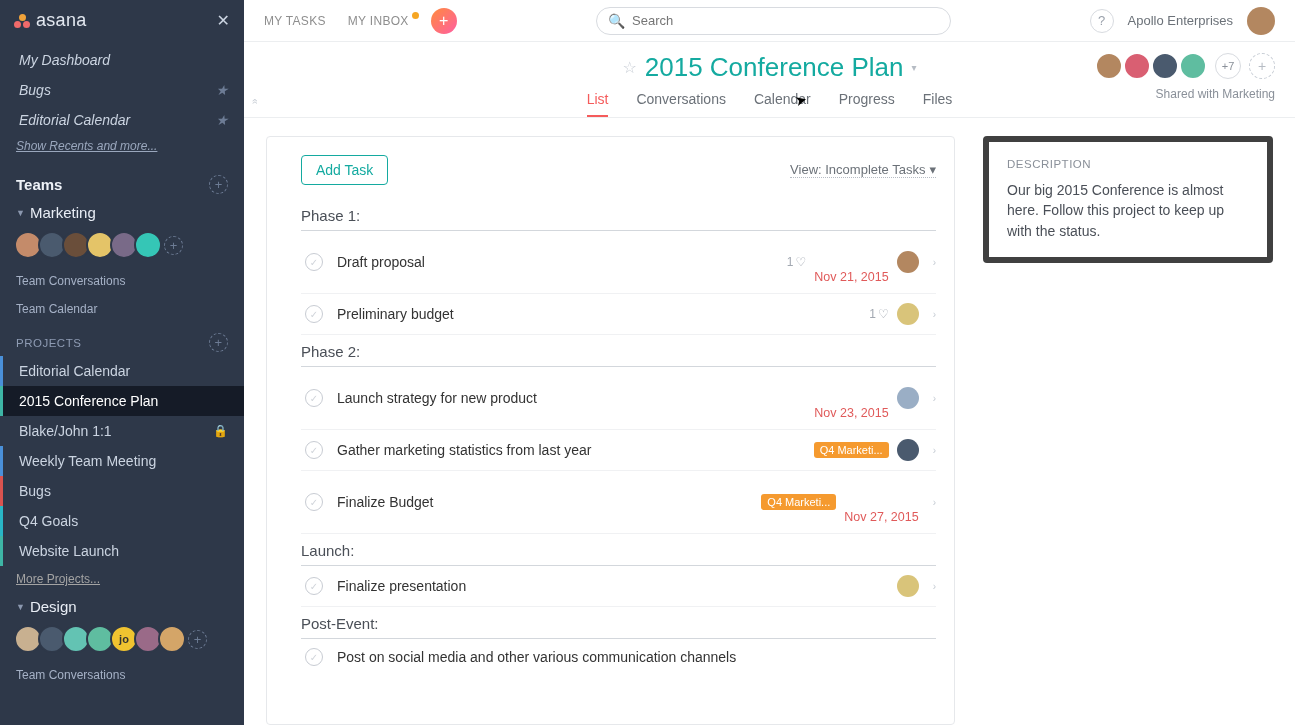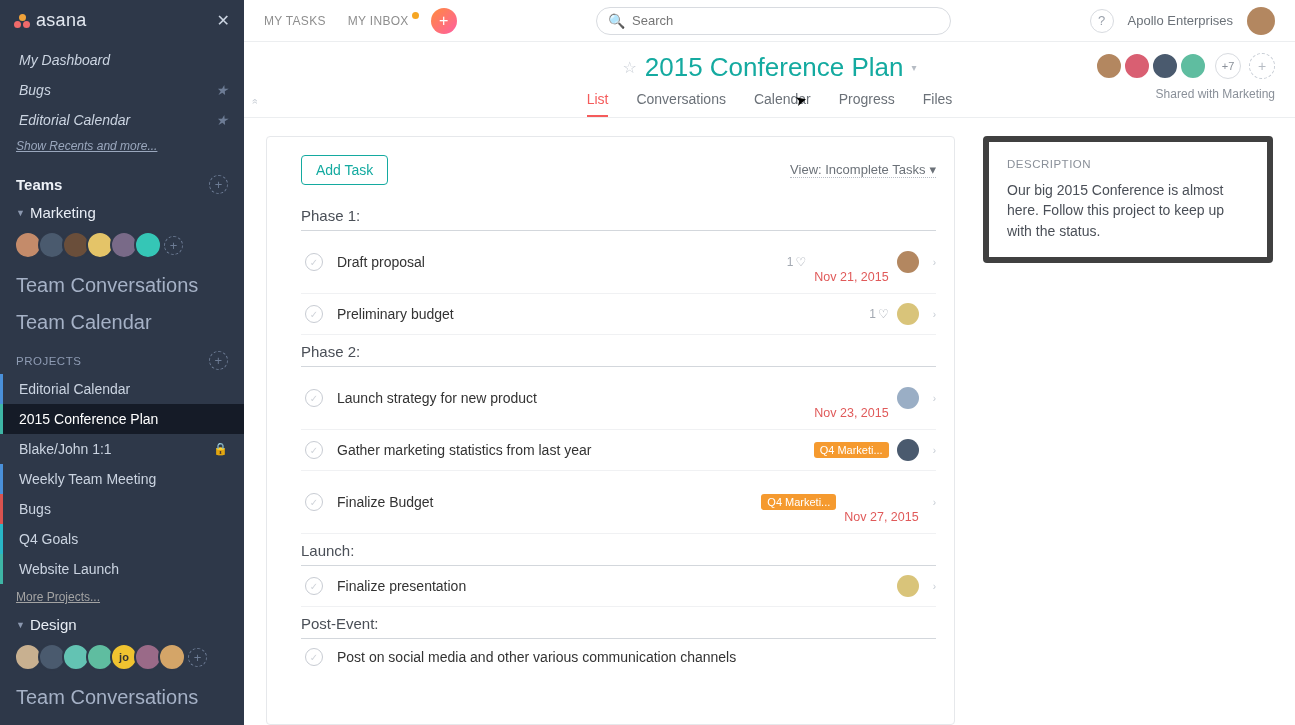--- a/index.html
+++ b/index.html
@@ -33,21 +33,21 @@
 .sb-heading { flex: 1; font-weight: 600; color: #eef2f8; font-size: 15px; }
 .sb-plus-circle { width: 19px; height: 19px; border: 1px dashed #6d7c95; border-radius: 50%; color: #6d7c95; display: flex; align-items: center; justify-content: center; font-size: 13px; cursor: pointer; }
 .sb-subheading { display: flex; align-items: center; padding: 6px 16px 4px; color: #e8edf5; font-size: 15px; cursor: pointer; }
 .sb-subheading .caret { font-size: 9px; margin-right: 5px; color: #8b98af; }
 .sb-mini-heading { padding: 10px 16px 4px; color: #8e9bb3; font-size: 11.5px; letter-spacing: 0.5px; display: flex; align-items: center; }
 .sb-mini-heading .lbl { flex: 1; }
 .avatar-row { display: flex; align-items: center; padding: 6px 14px 8px; gap: -4px; }
 .avatar { width: 28px; height: 28px; border-radius: 50%; display: inline-flex; align-items: center; justify-content: center; font-size: 11px; color: #fff; margin-right: -4px; border: 2px solid #2e3849; }
 .av1{background:#c48b6a}.av2{background:#4a5a6e}.av3{background:#6a4e3a}.av4{background:#e4c468}.av5{background:#796a88}.av6{background:#35c6b6}
 .avd1{background:#c8b090}.avd2{background:#4a5a6e}.avd3{background:#63c3b3}.avd4{background:#5fbda0}.avd5{background:#f0c330;color:#333;font-weight:600}.avd6{background:#9a6a88}.avd7{background:#d4a568}
-.sb-link { padding: 7px 16px; color: #a5b1c6; font-size: 20px; cursor: pointer; }
+.sb-link { padding: 7px 16px; color: #a5b1c6; font-size: 12px; cursor: pointer; }
 .sb-more { padding: 6px 16px; color: #a3a3a3; font-size: 12px; text-decoration: underline; cursor: pointer; }
 
 
 .main { flex: 1; display: flex; flex-direction: column; background: #fff; position: relative; }
 .topbar { display: flex; align-items: center; padding: 6px 20px; border-bottom: 1px solid #eceef0; height: 42px; }
 .topbar .nav { display: flex; gap: 22px; font-size: 12px; color: #8e8e8e; letter-spacing: 0.3px; }
 .topbar .nav a { color: #8e8e8e; text-decoration: none; cursor: pointer; position: relative; }
 .dot-badge { width: 7px; height: 7px; background: #f6a623; border-radius: 50%; position: absolute; top: -2px; right: -10px; }
 .plus-btn { width: 26px; height: 26px; border-radius: 50%; background: linear-gradient(135deg,#ff8a3d,#ff5fa2); color: #fff; display: flex; align-items: center; justify-content: center; font-size: 16px; margin-left: 22px; cursor: pointer; }
 .search-wrap { flex: 1; display: flex; justify-content: center; }

